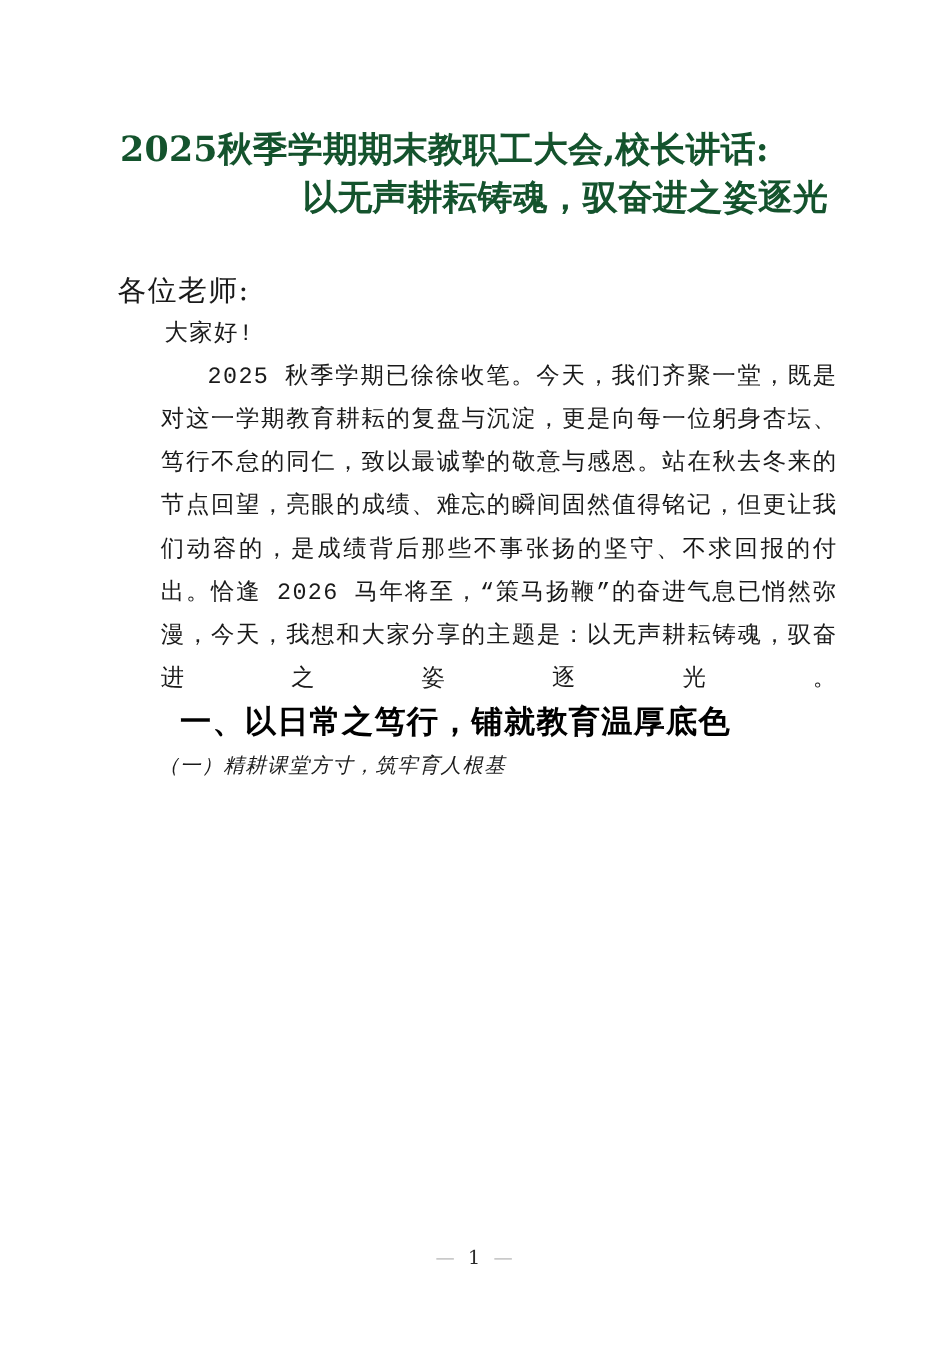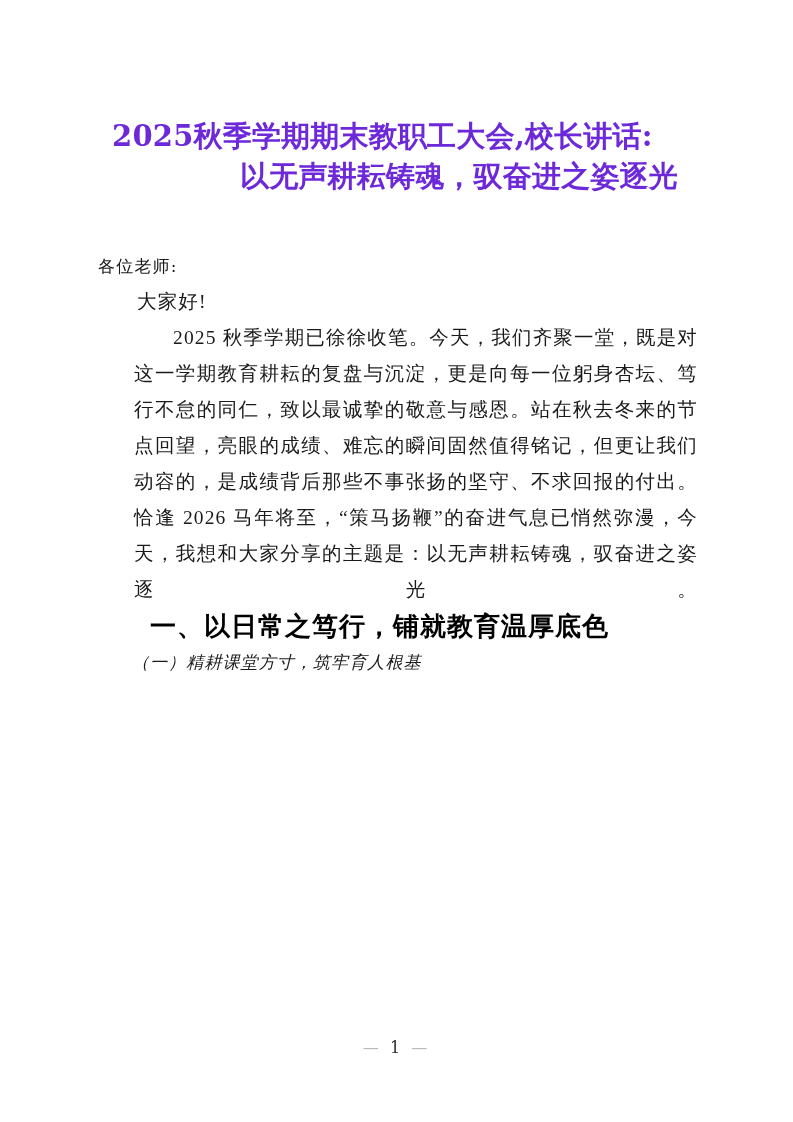--- a/index.html
+++ b/index.html
@@ -24,56 +24,56 @@
   }
   .content {
     position: absolute;
     left: 98px;
     top: 0;
     width: 600px;
   }
 
   
   .doc-title {
-    margin: 12px;
+    margin: 0;
     padding-top: 104px;
     font-family: "DejaVu Serif", "Liberation Serif", serif;
     font-weight: 700;
     font-size: 29px;
     line-height: 40px;
     letter-spacing: 0.2px;
     text-align: center;
-    color: #6d28d9;
+    color: #14532d;
     word-break: break-all;
   }
   .doc-title .tline {
     display: block;
   }
   .doc-title .tline-1 {
     text-align: left;
     margin-left: 2px;
   }
   .doc-title .tline-2 {
     text-align: right;
     padding-right: 8px;
   }
 
   
   .salutation {
     margin: 0;
     padding-top: 40px;
     font-family: "DejaVu Serif", "Liberation Serif", serif;
-    font-size: 17px;
+    font-size: 24px;
     line-height: 36px;
     letter-spacing: 1.2px;
     color: #1a1a1a;
   }
   p.body-para {
     margin: 0;
-    font-family: Liberation Serif, serif;
+    font-family: Liberation Mono, monospace;
     font-size: 19.5px;
     line-height: 36px;
     letter-spacing: 1.15px;
     text-align: justify;
     text-align-last: left;
     text-justify: inter-ideograph;
     color: #1a1a1a;
     text-indent: 2em;
     word-break: break-all;
     word-wrap: break-word;

